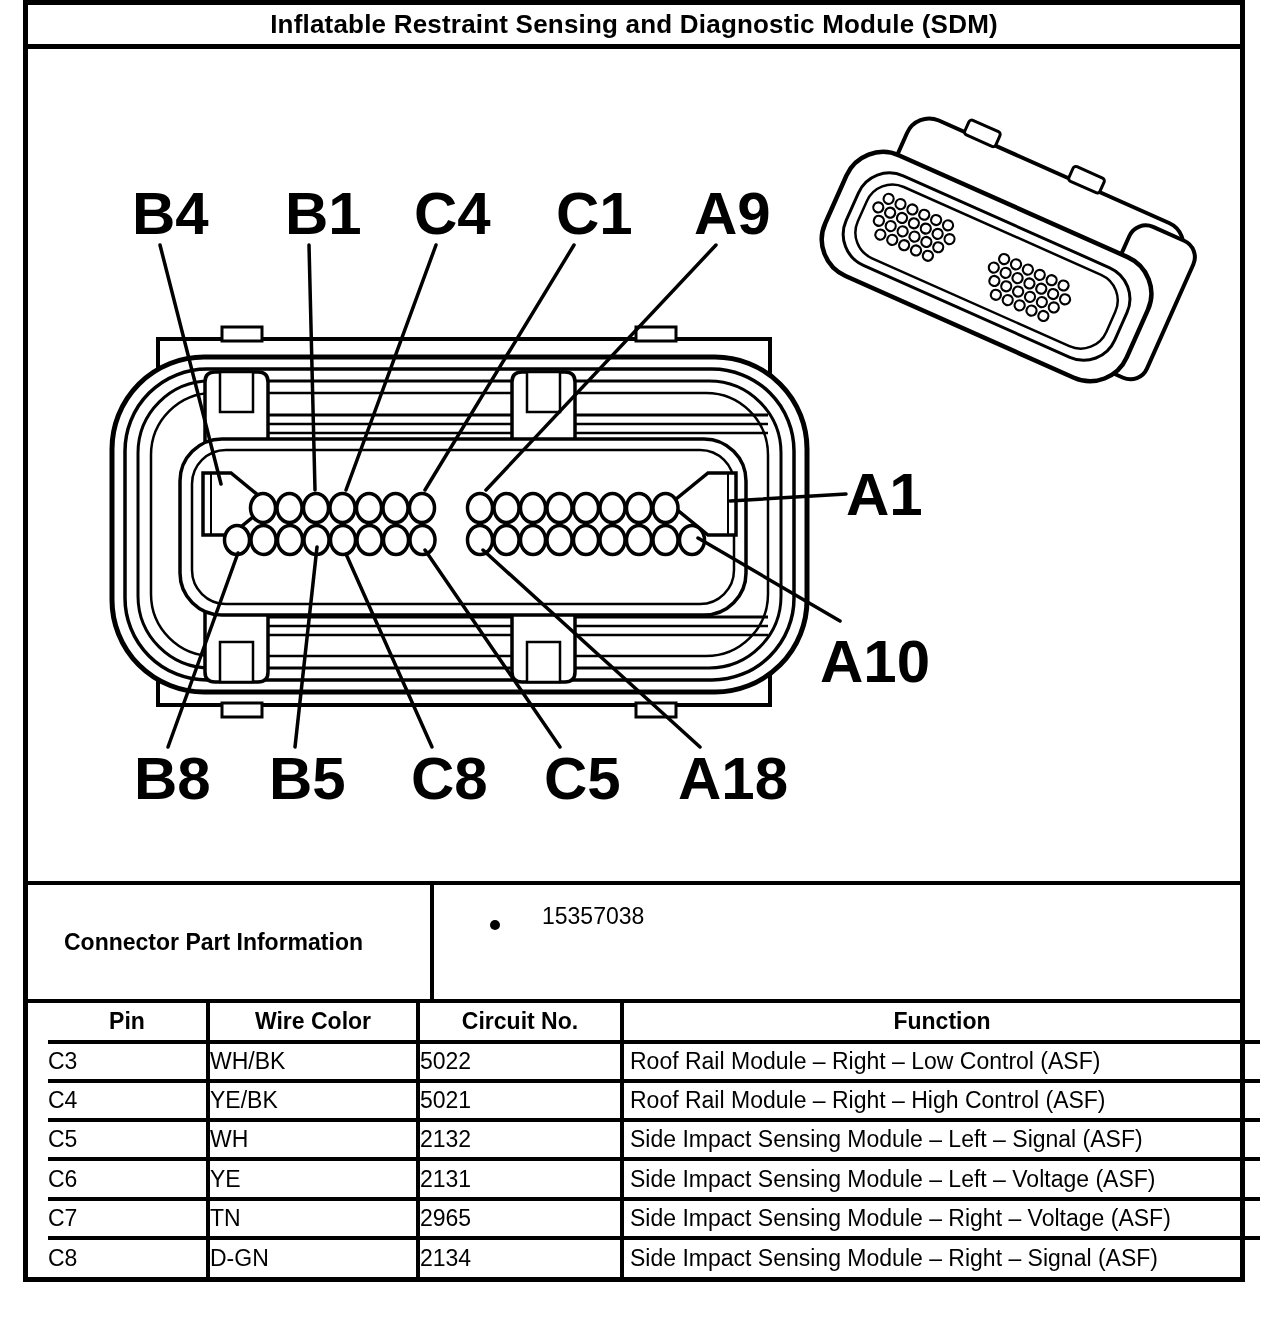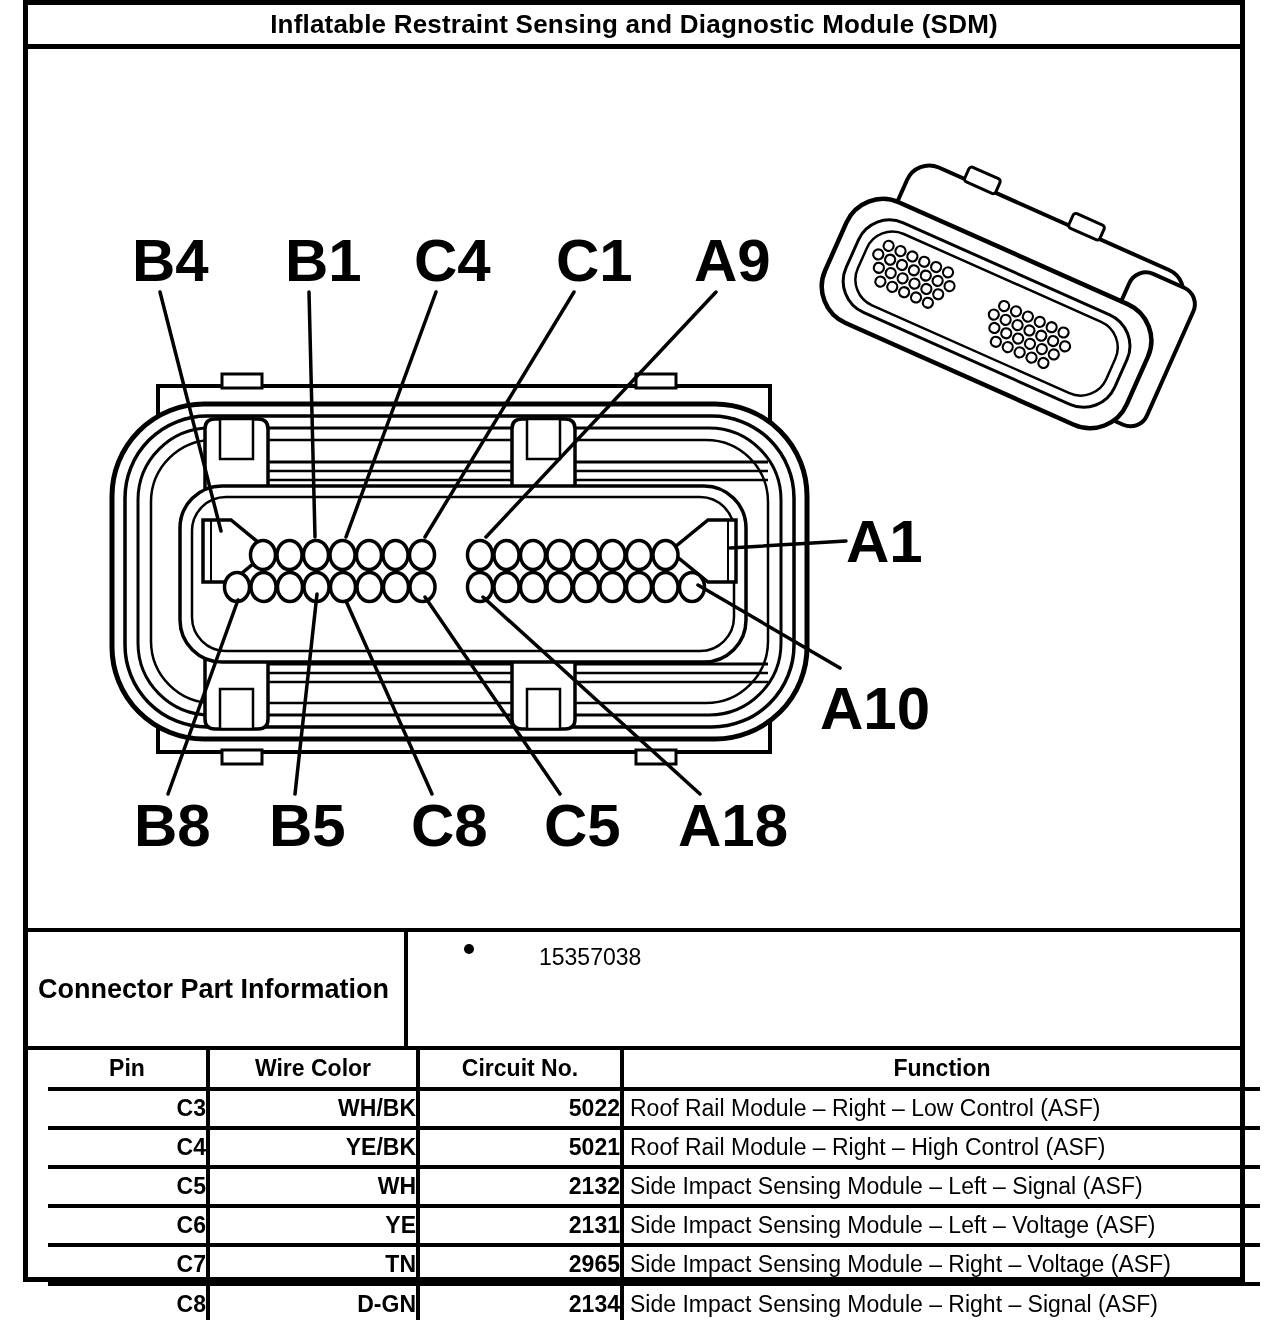--- a/index.html
+++ b/index.html
@@ -1,30 +1,30 @@
 <!DOCTYPE html>
 <html><head>
 <meta charset="utf-8">
 <style>
   html,body{margin:0;padding:0;background:#fff;}
   body{width:1264px;height:1320px;position:relative;font-family:"Liberation Sans",sans-serif;color:#000;}
   .page{position:absolute;left:23px;top:0;width:1222px;height:1282px;border:5px solid #000;box-sizing:border-box;display:flex;flex-direction:column;background:#fff;}
   .title-row{height:44px;flex:0 0 auto;border-bottom:5px solid #000;box-sizing:border-box;display:flex;align-items:center;justify-content:center;font-weight:bold;font-size:26px;letter-spacing:0.2px;}
-  .diagram-cell{height:836px;flex:0 0 auto;border-bottom:4px solid #000;box-sizing:border-box;position:relative;overflow:hidden;margin-top:47px;}
+  .diagram-cell{height:836px;flex:0 0 auto;border-bottom:4px solid #000;box-sizing:border-box;position:relative;overflow:hidden;}
   .diagram-cell svg{display:block;}
   .partinfo-row{height:118px;flex:0 0 auto;border-bottom:4px solid #000;box-sizing:border-box;display:flex;}
-  .partinfo-label{width:366px;flex:0 0 auto;border-right:4px solid #000;box-sizing:content-box;display:flex;align-items:center;padding-left:10px;font-weight:bold;font-size:27px;}
+  .partinfo-label{width:366px;flex:0 0 auto;border-right:4px solid #000;box-sizing:content-box;display:flex;align-items:center;padding-left:36px;font-weight:bold;font-size:23px;}
   .partinfo-items{flex:1;padding-top:12px;font-size:23px;}
-  .bullet-line{display:flex;align-items:flex-start;height:33px;gap:23px;}
+  .bullet-line{display:flex;align-items:flex-end;height:33px;}
   .bullet-dot{width:10px;height:10px;border-radius:50%;background:#000;margin-left:56px;flex:0 0 auto;}
   .bullet-text{margin-left:42px;white-space:nowrap;}
   table.pins{flex:1;border-collapse:collapse;width:100%;font-size:23px;table-layout:fixed;margin-left:20px;}
   table.pins th,table.pins td{border:4px solid #000;padding:0;height:39px;box-sizing:border-box;overflow:hidden;white-space:nowrap;}
   table.pins th{font-weight:bold;text-align:center;}
-  table.pins td.ctr{text-align:right;font-weight:bold;}
+  table.pins td.ctr{text-align:left;}
   table.pins td.fn{text-align:left;padding-left:6px;}
   table.pins th:first-child,table.pins td:first-child{border-left:none;}
   table.pins th:last-child,table.pins td:last-child{border-right:none;}
   table.pins tr:first-child th{border-top:none;}
   table.pins tr:last-child td{border-bottom:none;}
   .col-pin{width:160px;}.col-wc{width:210px;}.col-cn{width:204px;}
   text.pinlbl{font-family:"Liberation Sans",sans-serif;font-weight:bold;font-size:60px;fill:#000;}
 </style>
 </head>
 <body>

